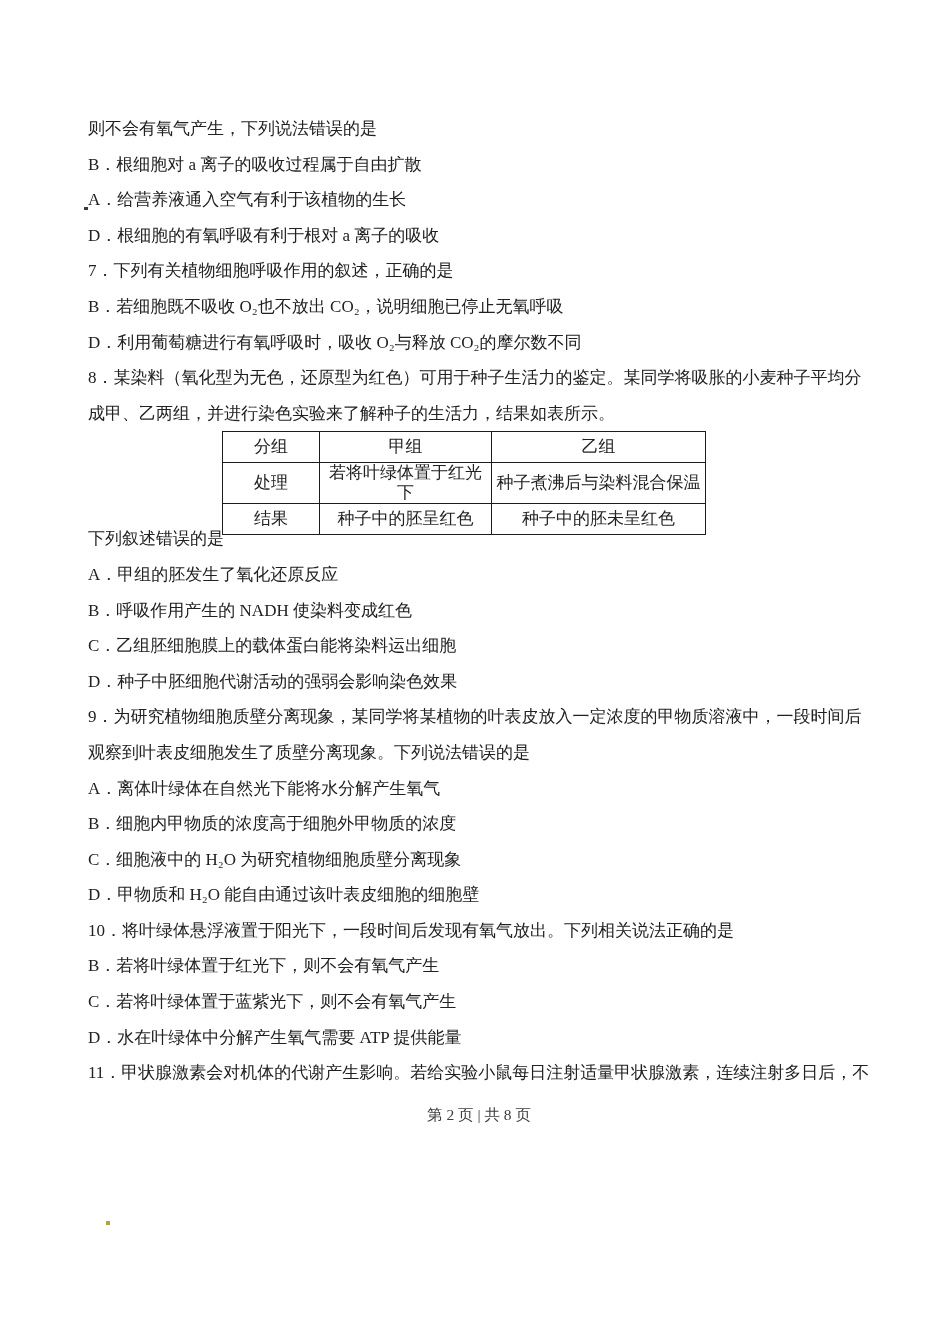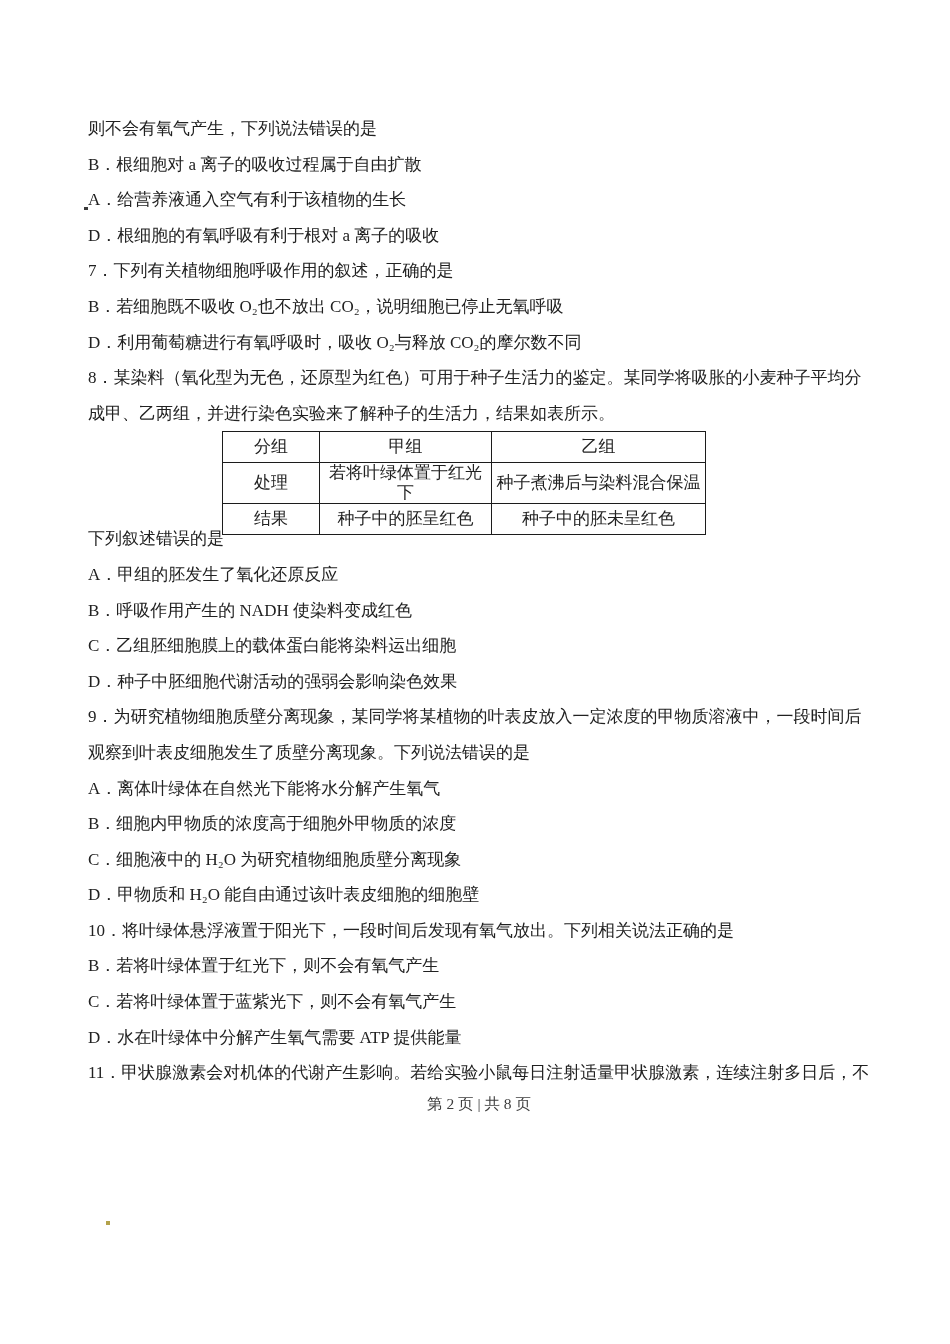--- a/index.html
+++ b/index.html
@@ -40,21 +40,21 @@
     padding: 0 4px;
     font-size: 17px;
     color: #212121;
     height: 30px;
     line-height: 20px;
   }
   td.col-label { width: 88px; }
   td.col-a { width: 163px; }
   td.col-b { width: 205px; }
   .footer {
-    margin-top: 3px;
+    margin-top: 14px;
     text-align: center;
     font-size: 15.5px;
     color: #3c3c3c;
     line-height: 20px;
   }
   .stray-mark-dark {
     position: absolute;
     left: 84px;
     top: 207px;
     width: 4px;

